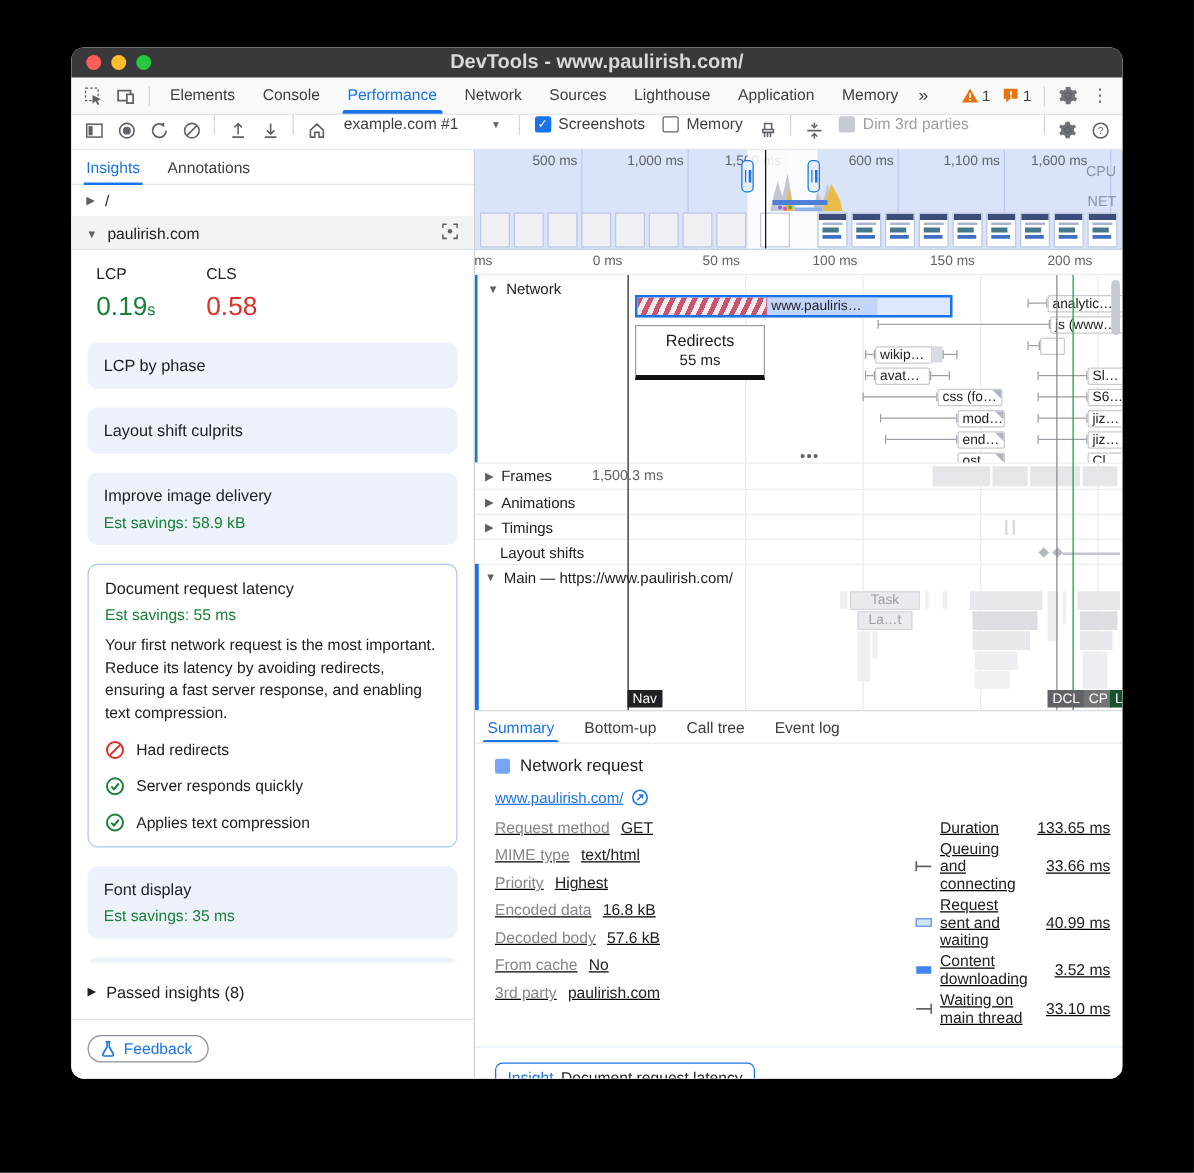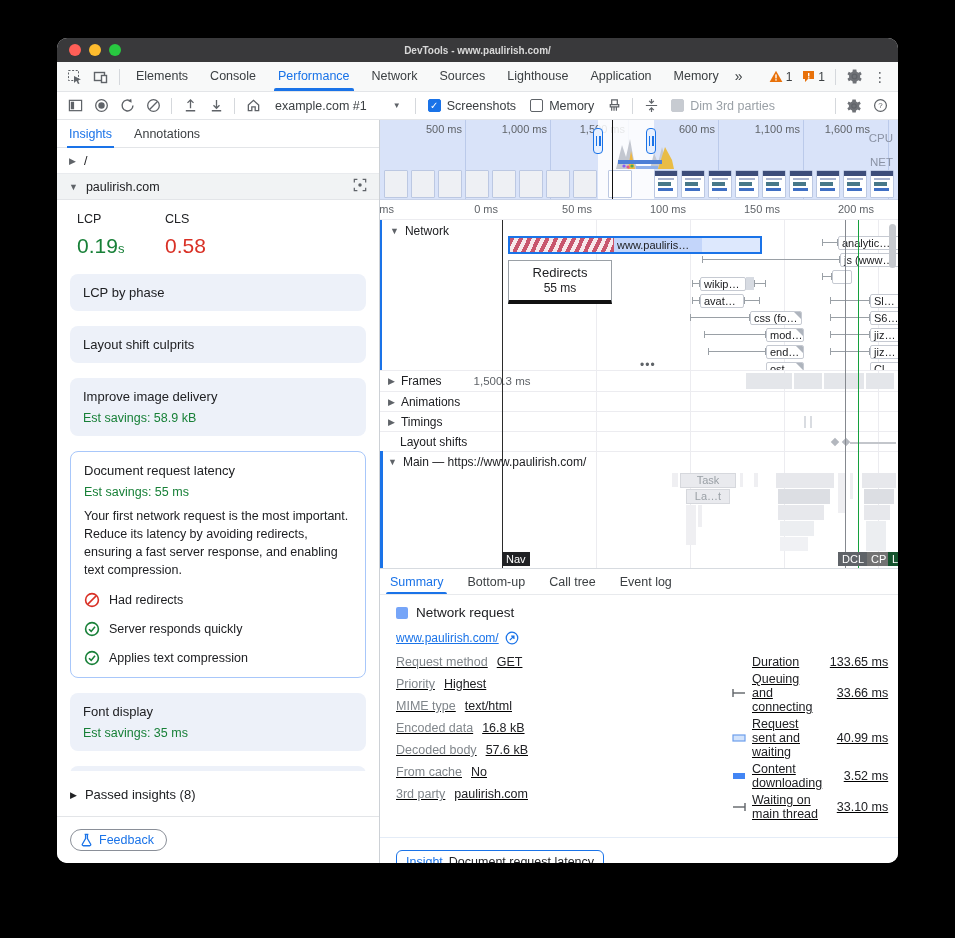--- a/index.html
+++ b/index.html
@@ -3,33 +3,33 @@
 <meta charset="utf-8">
 <style>
   * { margin:0; padding:0; box-sizing:border-box; }
   html,body { width:955px; height:938px; background:#000; font-family:"Liberation Sans","DejaVu Sans",sans-serif; }
   .window { position:absolute; left:57px; top:38px; width:841px; height:825px; background:#fff; border-radius:10px; overflow:hidden; }
 
   
   .titlebar { height:24px; background:#39393b; display:flex; align-items:center; justify-content:center; position:relative; }
   .lights { position:absolute; left:12px; top:6px; display:flex; gap:8px; }
   .light { width:12px; height:12px; border-radius:50%; }
-  .titlebar .title { color:#d9d9d9; font-size:10px; font-weight:bold; }
+  .titlebar .title { color:#d9d9d9; font-size:16px; font-weight:bold; }
 
   
   .tabbar { height:30px; background:#f8f9f9; border-bottom:1px solid #e3e5e8; display:flex; align-items:center; padding:0 6px; gap:2px; }
   .tbicon { width:24px; height:24px; display:flex; align-items:center; justify-content:center; color:#5f6368; flex:none; }
   .vdiv { width:1px; height:16px; background:#d5d8dc; margin:0 4px; flex:none; }
   .dtab { padding:0 10px; height:29px; line-height:29px; font-size:12.5px; color:#3c4043; position:relative; white-space:nowrap; }
   .dtab.sel { color:#1a73e8; }
   .dtab.sel::after { content:""; position:absolute; left:6px; right:6px; bottom:0; height:3px; background:#1a73e8; border-radius:2px 2px 0 0; }
   .badge { display:flex; align-items:center; gap:3px; font-size:12px; color:#3c4043; padding:0 4px; }
 
   
-  .ptoolbar { height:28px; background:#fff; border-bottom:1px solid #e3e5e8; display:flex; align-items:center; padding:0 6px; gap:2px; }
+  .ptoolbar { height:28px; background:#fff; border-bottom:1px solid #e3e5e8; display:flex; align-items:flex-start; padding:0 6px; gap:2px; }
   .select { display:flex; align-items:center; gap:26px; font-size:12.5px; color:#3c4043; padding:0 8px; }
   .caret { font-size:8px; color:#5f6368; }
   .chk { display:flex; align-items:center; gap:6px; font-size:12.5px; color:#3c4043; padding:0 6px; }
   .box { width:13px; height:13px; border-radius:2px; border:1px solid #5f6368; background:#fff; display:flex; align-items:center; justify-content:center; font-size:10px; color:#fff; }
   .box.on { background:#1a73e8; border-color:#1a73e8; }
   .box.dis { background:#c7cbd1; border-color:#c7cbd1; }
   .chk.dis { color:#9aa0a6; }
 
   .mainrow { display:flex; height:743px; }
 
@@ -680,22 +680,22 @@
         <div class="linkrow">
           <span class="alink">www.paulirish.com/</span>
           <svg width="14" height="14" viewBox="0 0 16 16">
               <circle cx="8" cy="8" r="6.6" fill="none" stroke="#1a73e8" stroke-width="1.4"></circle>
               <path d="M5.5 10.5 L10 6 M7 5.8 H10.2 V9" fill="none" stroke="#1a73e8" stroke-width="1.4"></path>
             </svg>
         </div>
         <div class="cols">
           <div class="lcol">
             <div class="frow"><span class="fl">Request method</span><span class="fv">GET</span></div>
+            <div class="frow"><span class="fl">MIME type</span><span class="fv">text/html</span></div>
             <div class="frow"><span class="fl">Priority</span><span class="fv">Highest</span></div>
-            <div class="frow"><span class="fl">MIME type</span><span class="fv">text/html</span></div>
             <div class="frow"><span class="fl">Encoded data</span><span class="fv">16.8 kB</span></div>
             <div class="frow"><span class="fl">Decoded body</span><span class="fv">57.6 kB</span></div>
             <div class="frow"><span class="fl">From cache</span><span class="fv">No</span></div>
             <div class="frow"><span class="fl">3rd party</span><span class="fv">paulirish.com</span></div>
           </div>
           <div class="rcol">
             <div class="trowi">
               <span class="ticn"></span>
               <span class="tlbl">Duration</span>
               <span class="tval">133.65 ms</span>

